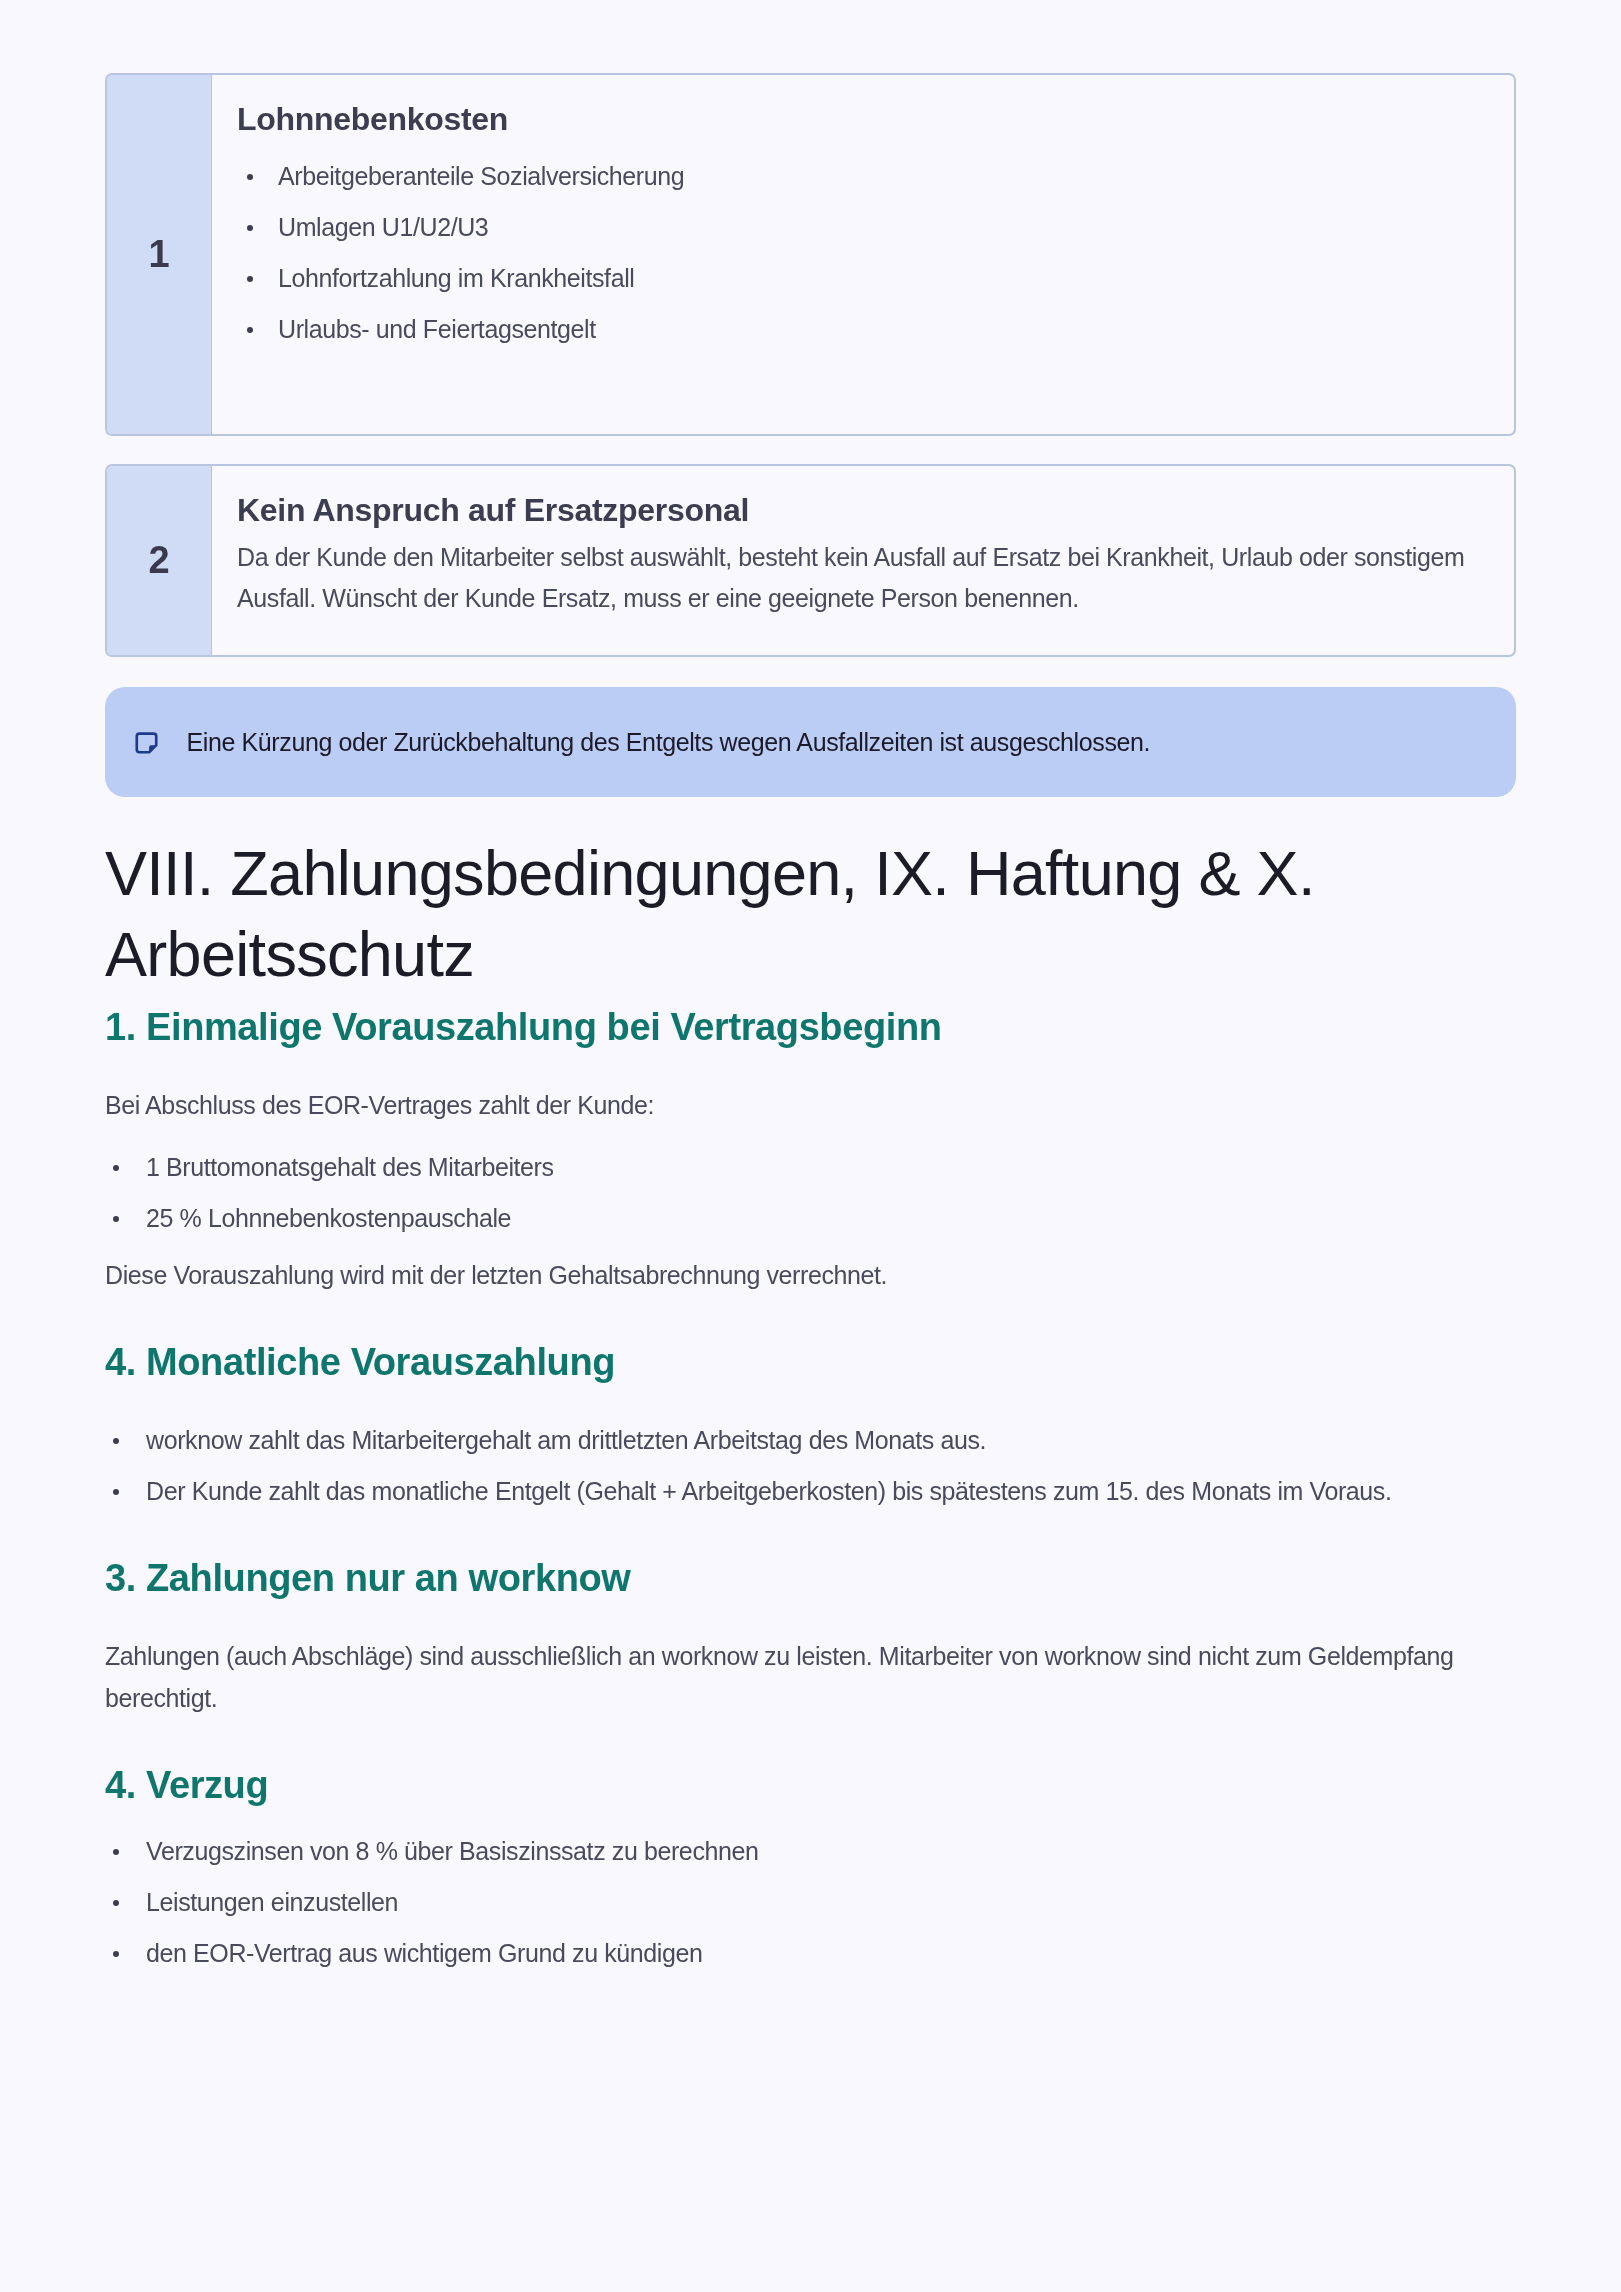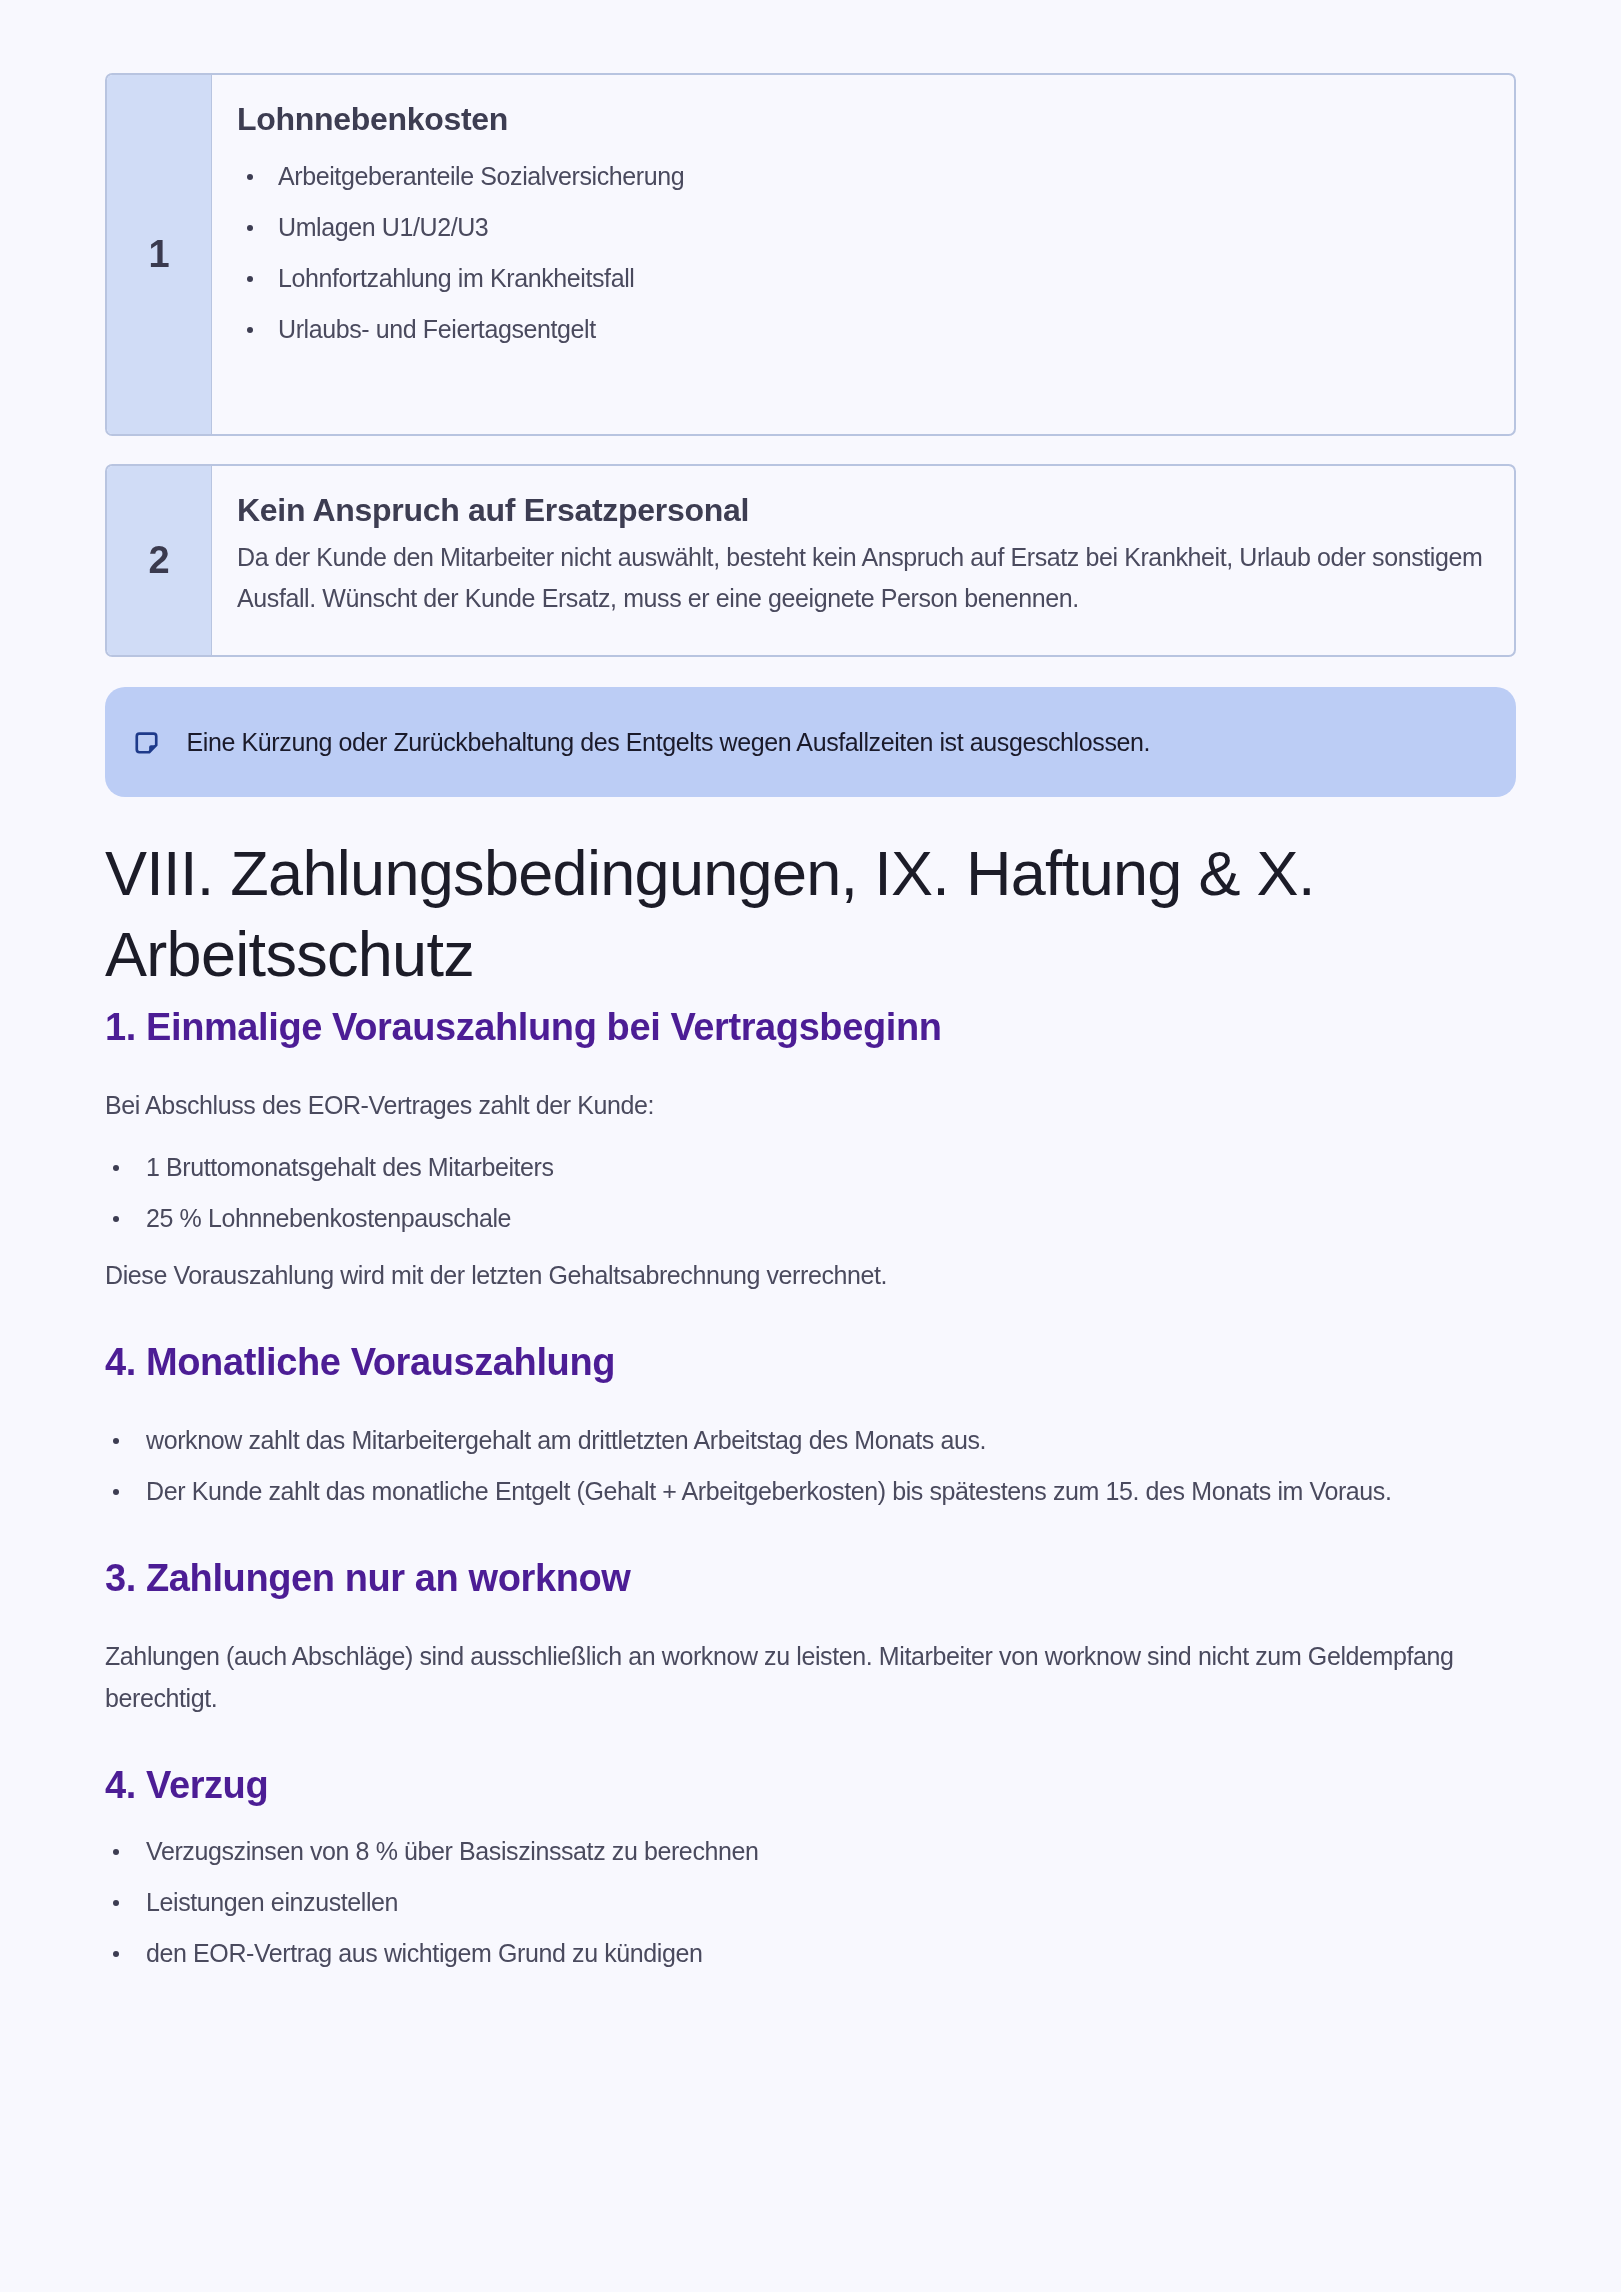--- a/index.html
+++ b/index.html
@@ -21,21 +21,21 @@
   .card-list li { position: relative; padding-left: 41px; font-size: 25px; line-height: 51px; color: #4a4a5e; letter-spacing: -0.4px; }
   .card-list li::before { content: ""; position: absolute; left: 9.9px; top: 23px; width: 6.3px; height: 6.3px; border-radius: 50%; background: #3d3d52; }
 
   .callout { margin-top: 30px; height: 110px; background: #bccdf5; border-radius: 20px;
              display: flex; align-items: center; padding-left: 29.6px; }
   .callout-icon { width: 23px; height: 23px; flex: 0 0 23px; margin-right: 29px; }
   .callout-text { font-size: 25px; color: #1a1a2a; letter-spacing: -0.4px; }
 
   .h1 { margin-top: 36px; font-size: 63px; line-height: 81px; font-weight: 500; color: #1c1c28; letter-spacing: -0.7px; }
   .h2 { margin-top: 1.8px; font-size: 48px; line-height: 64px; color: #1c1c28; letter-spacing: -0.5px; }
-  .h3 { font-size: 38px; line-height: 50px; color: #4c1d95; letter-spacing: -0.4px; }
+  .h3 { font-size: 38px; line-height: 50px; color: #0f766e; letter-spacing: -0.4px; }
   .h3.first { margin-top: 7.2px; }
   .h3.next { margin-top: 41px; }
   .p { font-size: 25px; line-height: 42px; color: #4a4a5e; letter-spacing: -0.4px; }
   .p.after-h3 { margin-top: 32px; }
   .p.after-list { margin-top: 15px; }
   .list { list-style: none; }
   .list.after-p { margin-top: 19.7px; }
   .list.after-h3 { margin-top: 32px; }
   .list li { position: relative; padding-left: 41px; font-size: 25px; line-height: 42px; color: #4a4a5e; letter-spacing: -0.4px; }
   .list li + li { margin-top: 9px; }
@@ -56,21 +56,21 @@
         <li>Lohnfortzahlung im Krankheitsfall</li>
         <li>Urlaubs- und Feiertagsentgelt</li>
       </ul>
     </div>
   </div>
 
   <div class="card card-2" style="height:193px;">
     <div class="card-num">2</div>
     <div class="card-body">
       <div class="card-title">Kein Anspruch auf Ersatzpersonal</div>
-      <div class="card-text">Da der Kunde den Mitarbeiter nicht auswählt, besteht kein Anspruch auf Ersatz bei Krankheit, Urlaub oder sonstigem Ausfall. Wünscht der Kunde Ersatz, muss er eine geeignete Person benennen.</div>
+      <div class="card-text">Da der Kunde den Mitarbeiter selbst auswählt, besteht kein Ausfall auf Ersatz bei Krankheit, Urlaub oder sonstigem Ausfall. Wünscht der Kunde Ersatz, muss er eine geeignete Person benennen.</div>
     </div>
   </div>
 
   <div class="callout">
     <svg class="callout-icon" viewBox="0 0 26 26">
       <path d="M5 3 H21 A3 3 0 0 1 24 6 V16 L16 24 H5 A3 3 0 0 1 2 21 V6 A3 3 0 0 1 5 3 Z" fill="none" stroke="#1e3a8a" stroke-width="3" stroke-linejoin="round"></path>
       <path d="M24 16 H18 A2 2 0 0 0 16 18 V24 Z" fill="#1e3a8a"></path>
     </svg>
     <span class="callout-text">Eine Kürzung oder Zurückbehaltung des Entgelts wegen Ausfallzeiten ist ausgeschlossen.</span>
   </div>

